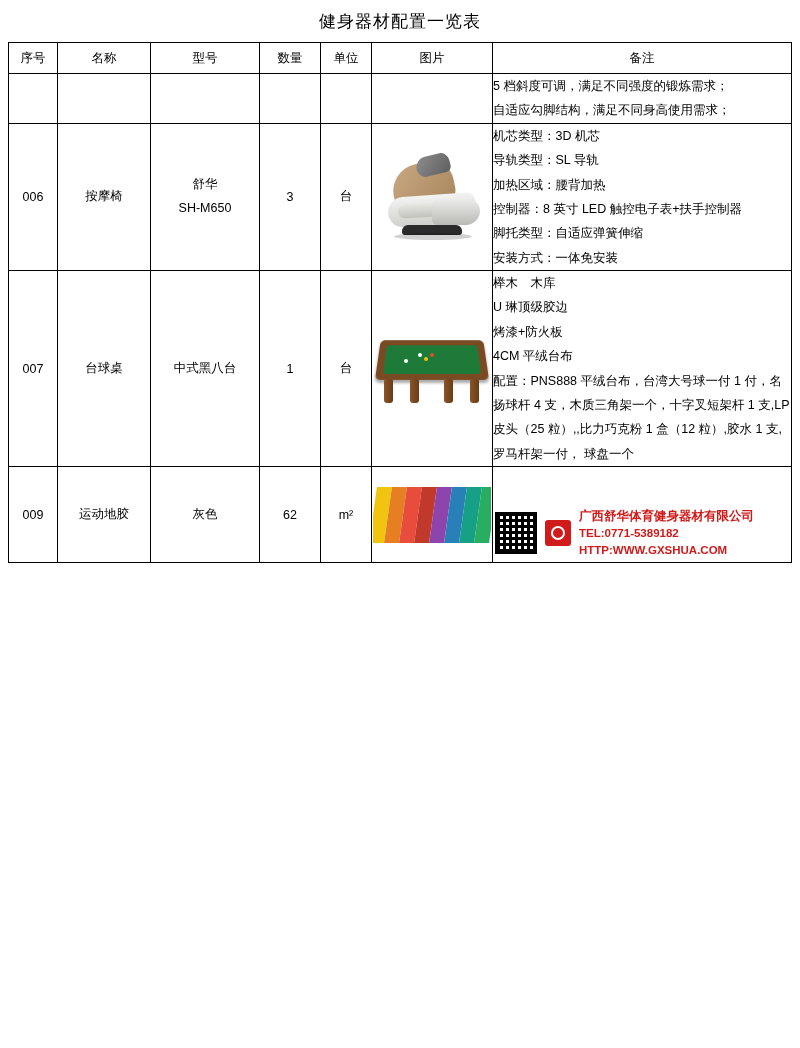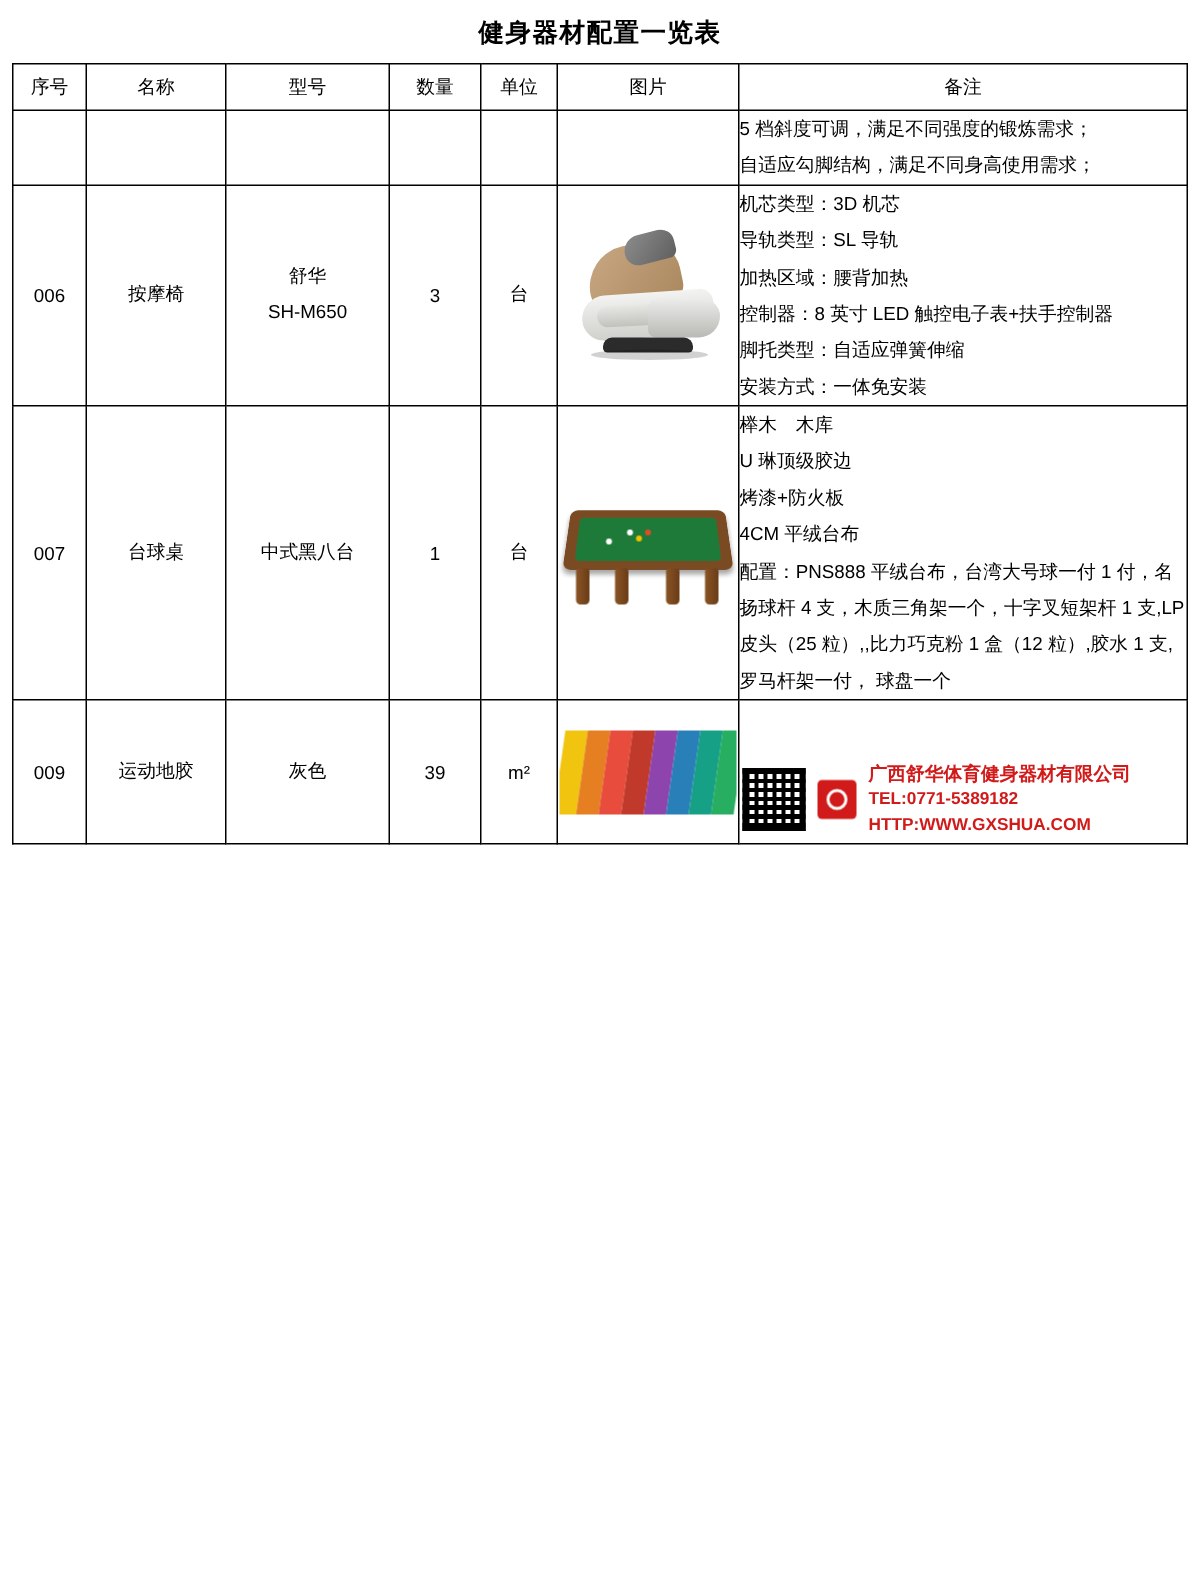--- a/index.html
+++ b/index.html
@@ -16,21 +16,21 @@
   .page {
     width: 800px;
     height: 1048px;
     box-sizing: border-box;
     padding: 6px 8px 0 8px;
     position: relative;
   }
   .doc-title {
     text-align: center;
     font-size: 17px;
-    font-weight: bold;
+    font-weight: normal;
     letter-spacing: 1px;
     padding: 4px 0 9px 0;
   }
   table.spec {
     width: 784px;
     border-collapse: collapse;
     table-layout: fixed;
   }
   table.spec td, table.spec th {
     border: 1px solid #000;
@@ -370,21 +370,21 @@
           <p>4CM 平绒台布</p>
           <p>配置：PNS888 平绒台布，台湾大号球一付 1 付，名扬球杆 4 支，木质三角架一个，十字叉短架杆 1 支,LP 皮头（25 粒）,,比力巧克粉 1 盒（12 粒）,胶水 1 支, 罗马杆架一付， 球盘一个</p>
         </td>
       </tr>
 
 
       <tr>
         <td class="center">009</td>
         <td class="center">运动地胶</td>
         <td class="center">灰色</td>
-        <td class="center">39</td>
+        <td class="center">62</td>
         <td class="center">m²</td>
         <td class="pic">
           <div class="floor">
             <span style="left:0px;  background:#f1c40f;"></span>
             <span style="left:15px; background:#e67e22;"></span>
             <span style="left:30px; background:#e74c3c;"></span>
             <span style="left:45px; background:#c0392b;"></span>
             <span style="left:60px; background:#8e44ad;"></span>
             <span style="left:75px; background:#2980b9;"></span>
             <span style="left:90px; background:#16a085;"></span>

